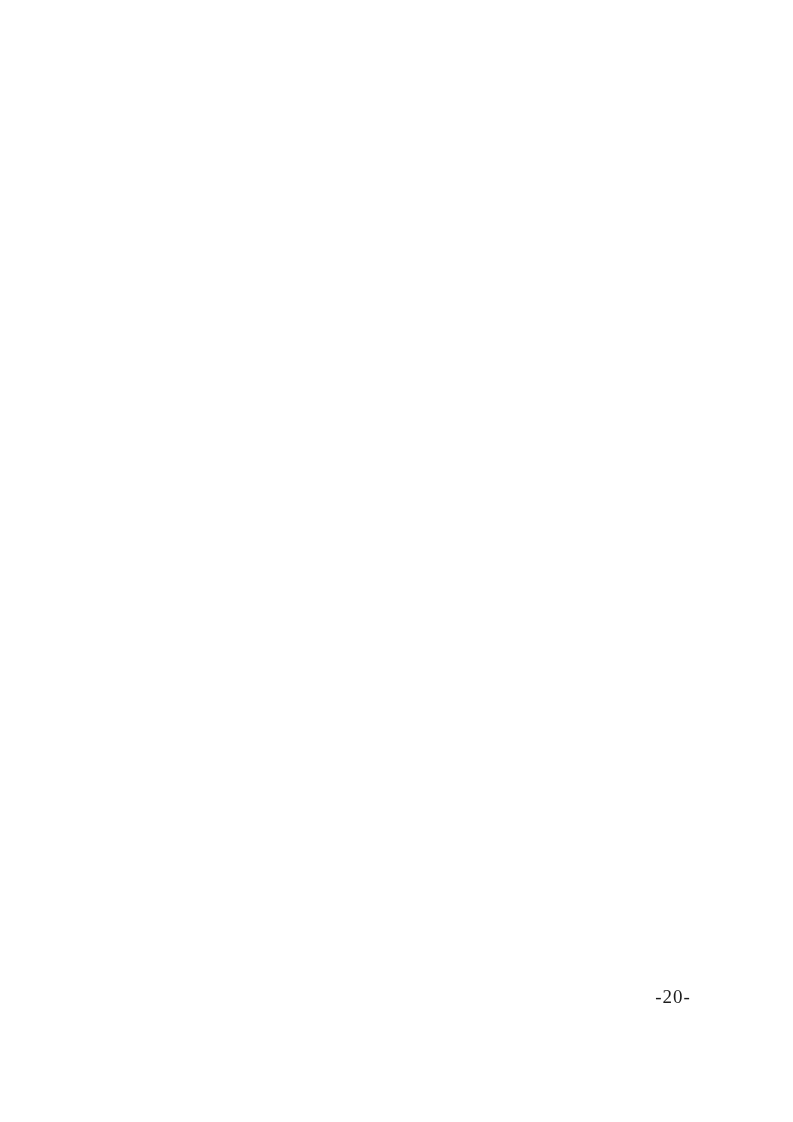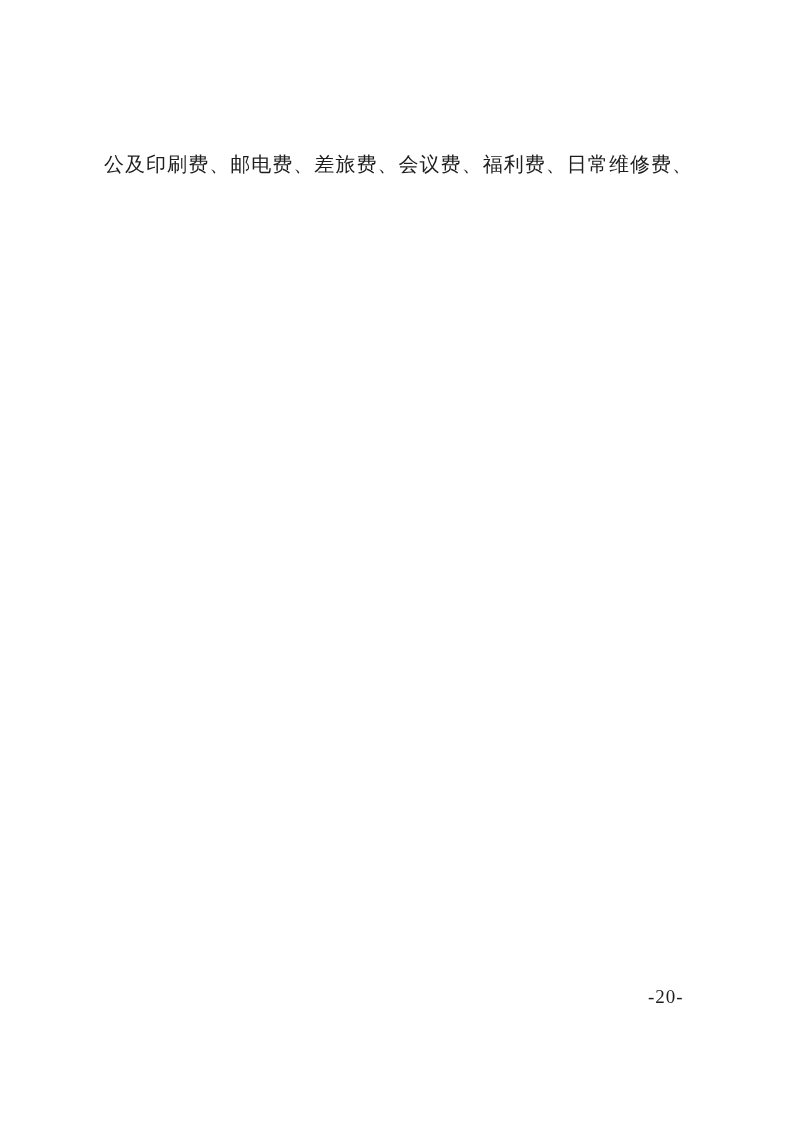--- a/index.html
+++ b/index.html
@@ -31,25 +31,24 @@
     text-align-last: justify;
     text-justify: inter-ideograph;
   }
   .page-number {
     position: absolute;
     left: 648px;
     top: 986px;
     width: 50px;
     font-size: 19px;
     letter-spacing: 1px;
-    text-align: left;
+    text-align: center;
     color: #1d1d1d;
   }
 </style>
 </head>
 <body>
 
 <div class="page">
   <div class="content">
-    <div class="line">公及印刷费、邮电费、差旅费、会议费、福利费、日常维修费、</div>
   </div>
   <div class="page-number">-20-</div>
 </div>
 
 </body></html>

